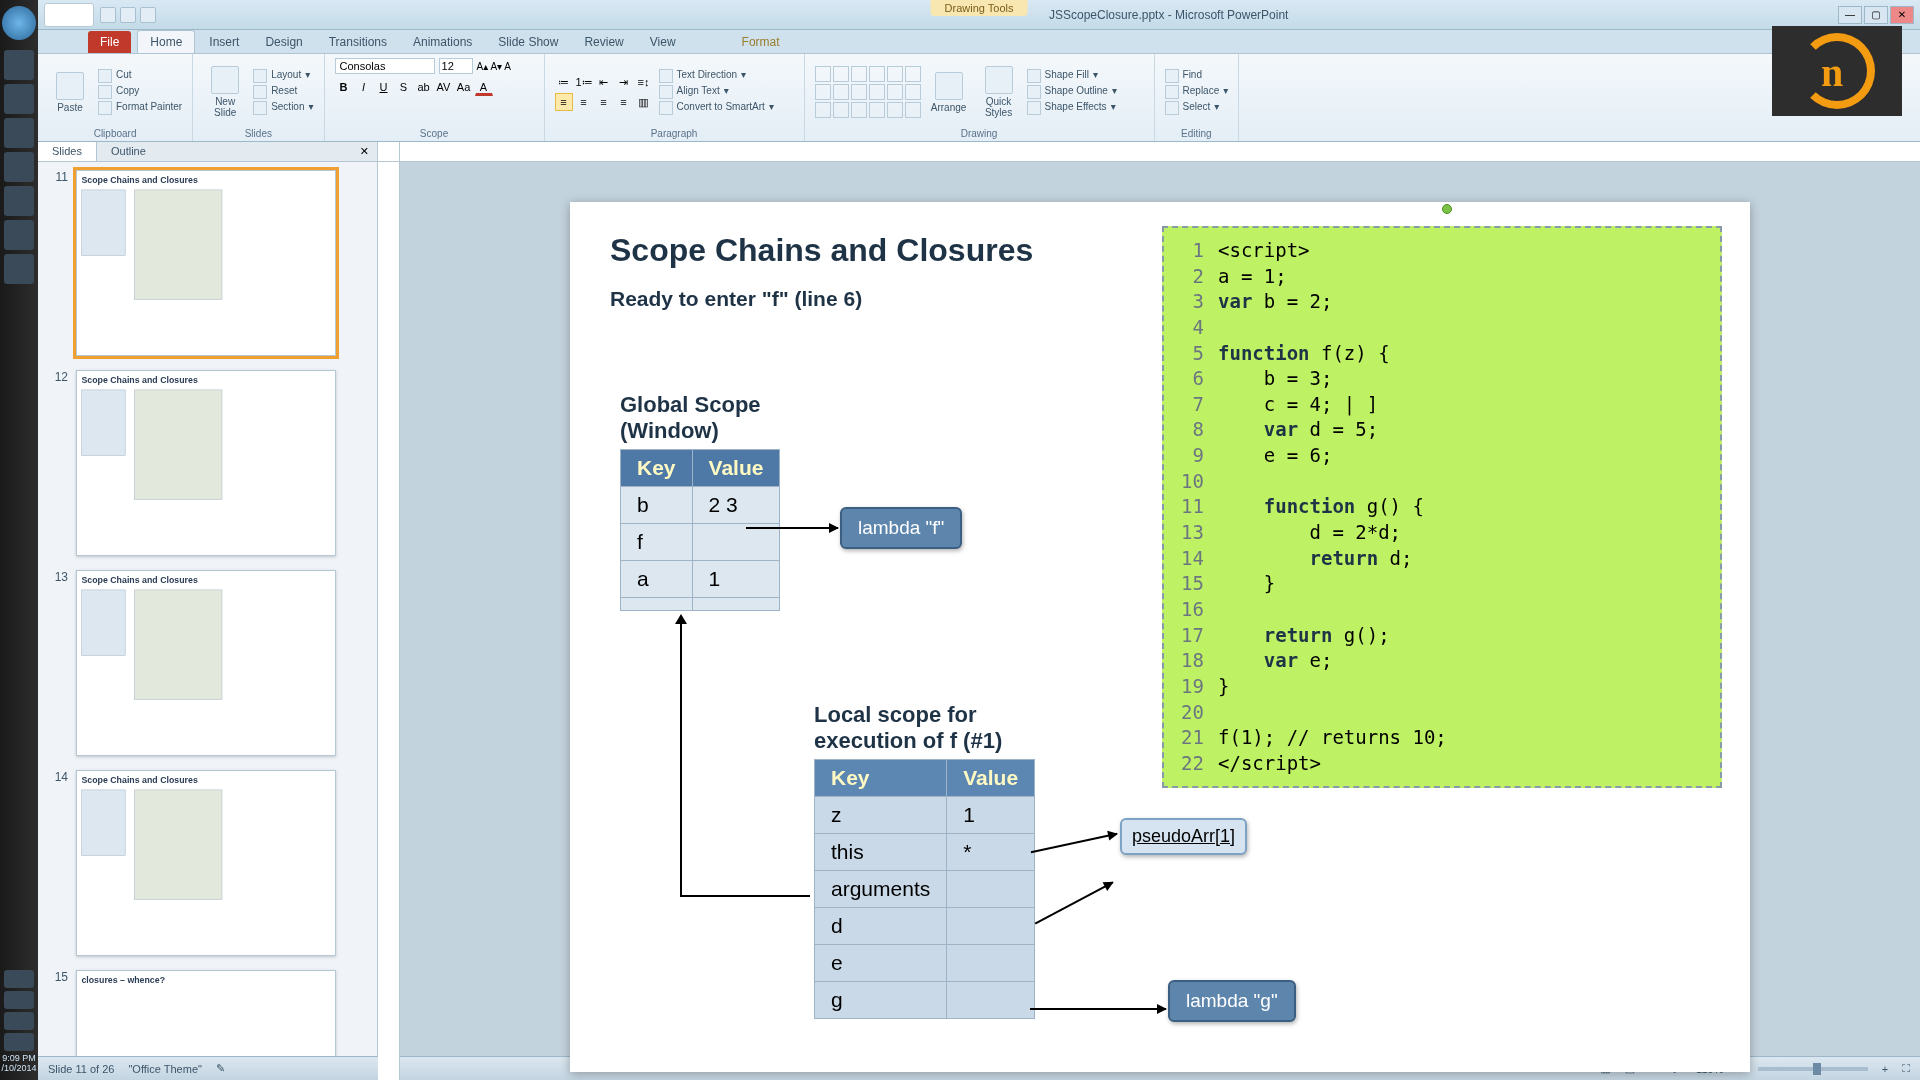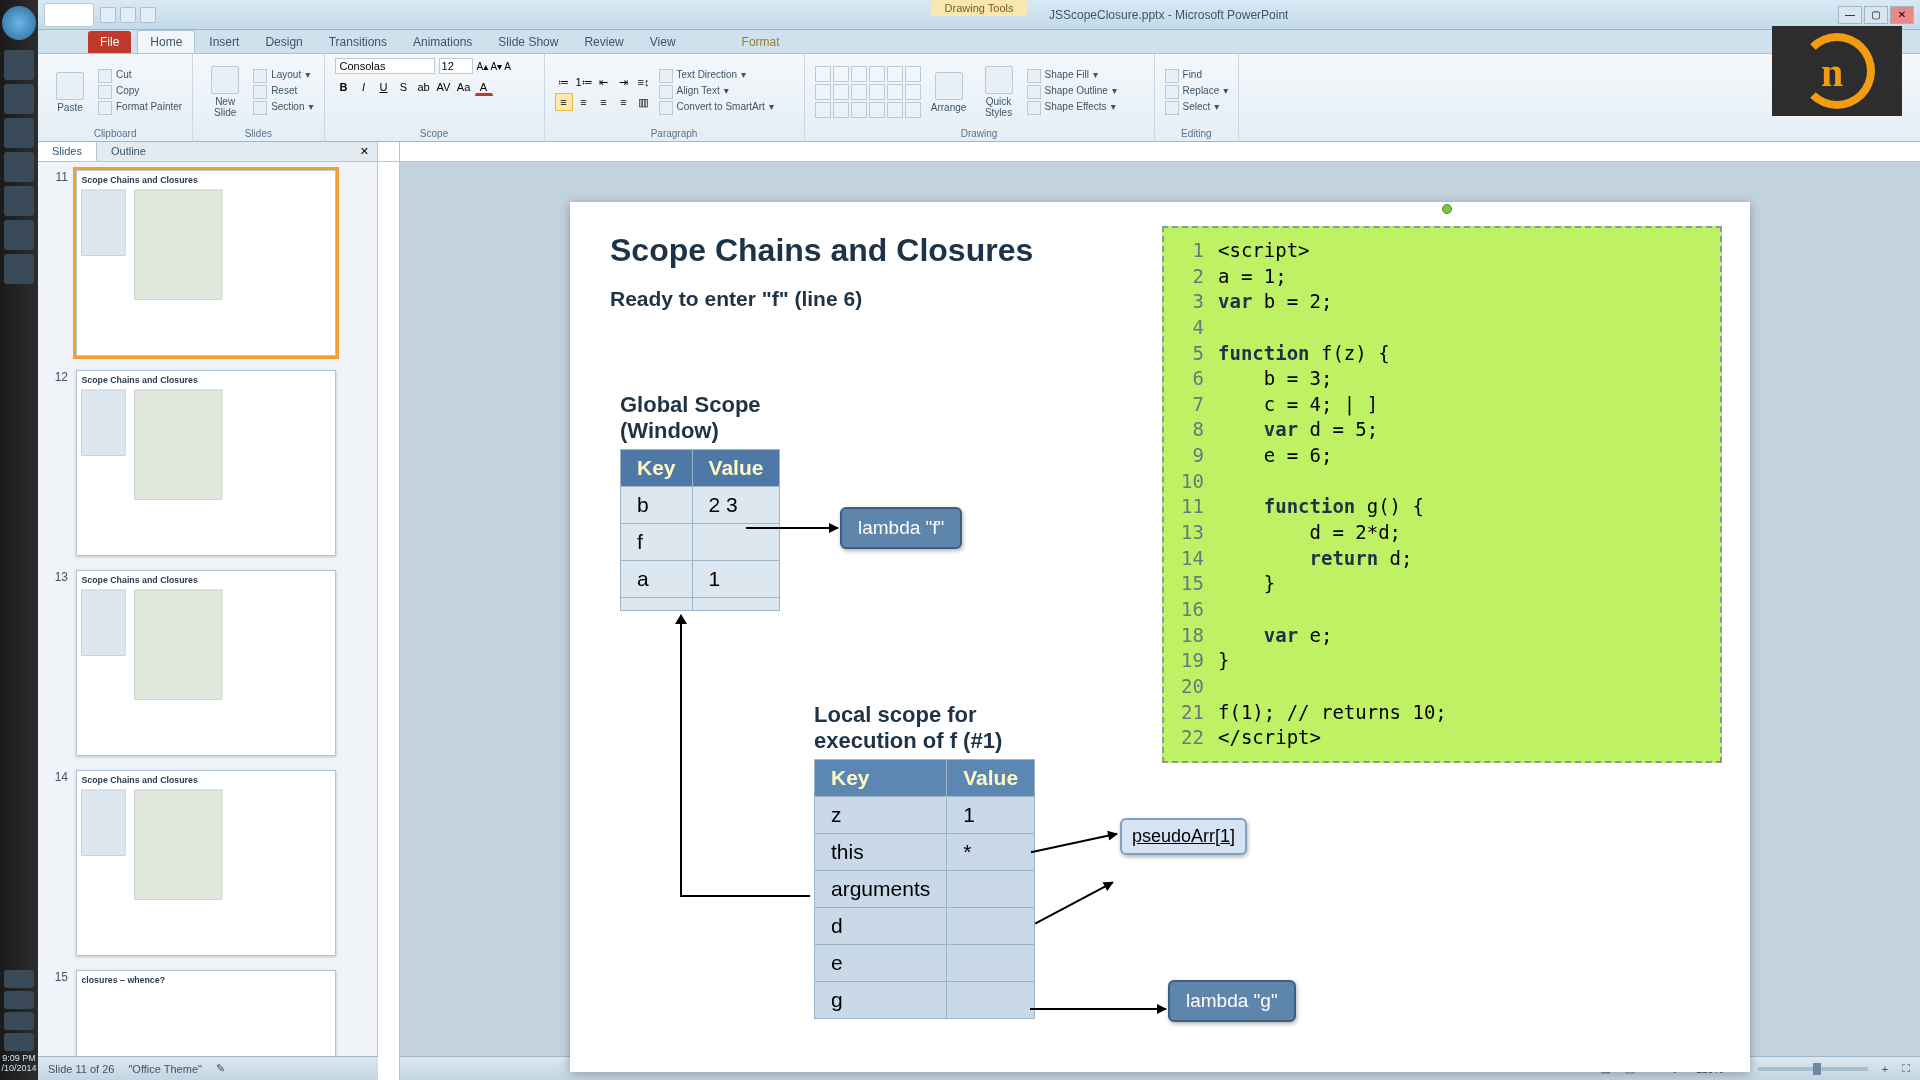--- a/index.html
+++ b/index.html
@@ -463,20 +463,21 @@
                   <div class="code-line"><span class="ln">6</span>    b = 3;</div>
                   <div class="code-line"><span class="ln">7</span>    c = 4; | ]</div>
                   <div class="code-line"><span class="ln">8</span>    <span class="kw">var</span> d = 5;</div>
                   <div class="code-line"><span class="ln">9</span>    e = 6;</div>
                   <div class="code-line"><span class="ln">10</span></div>
                   <div class="code-line"><span class="ln">11</span>    <span class="kw">function</span> g() {</div>
                   <div class="code-line"><span class="ln">13</span>        d = 2*d;</div>
                   <div class="code-line"><span class="ln">14</span>        <span class="kw">return</span> d;</div>
                   <div class="code-line"><span class="ln">15</span>    }</div>
                   <div class="code-line"><span class="ln">16</span></div>
+                  <div class="code-line"><span class="ln">17</span>    <span class="kw">return</span> g();</div>
                   <div class="code-line"><span class="ln">18</span>    <span class="kw">var</span> e;</div>
                   <div class="code-line"><span class="ln">19</span>}</div>
                   <div class="code-line"><span class="ln">20</span></div>
                   <div class="code-line"><span class="ln">21</span>f(1); // returns 10;</div>
                   <div class="code-line"><span class="ln">22</span>&lt;/script&gt;</div>
                 </div>
           </div>
         </div>
       </div>
     </div>

